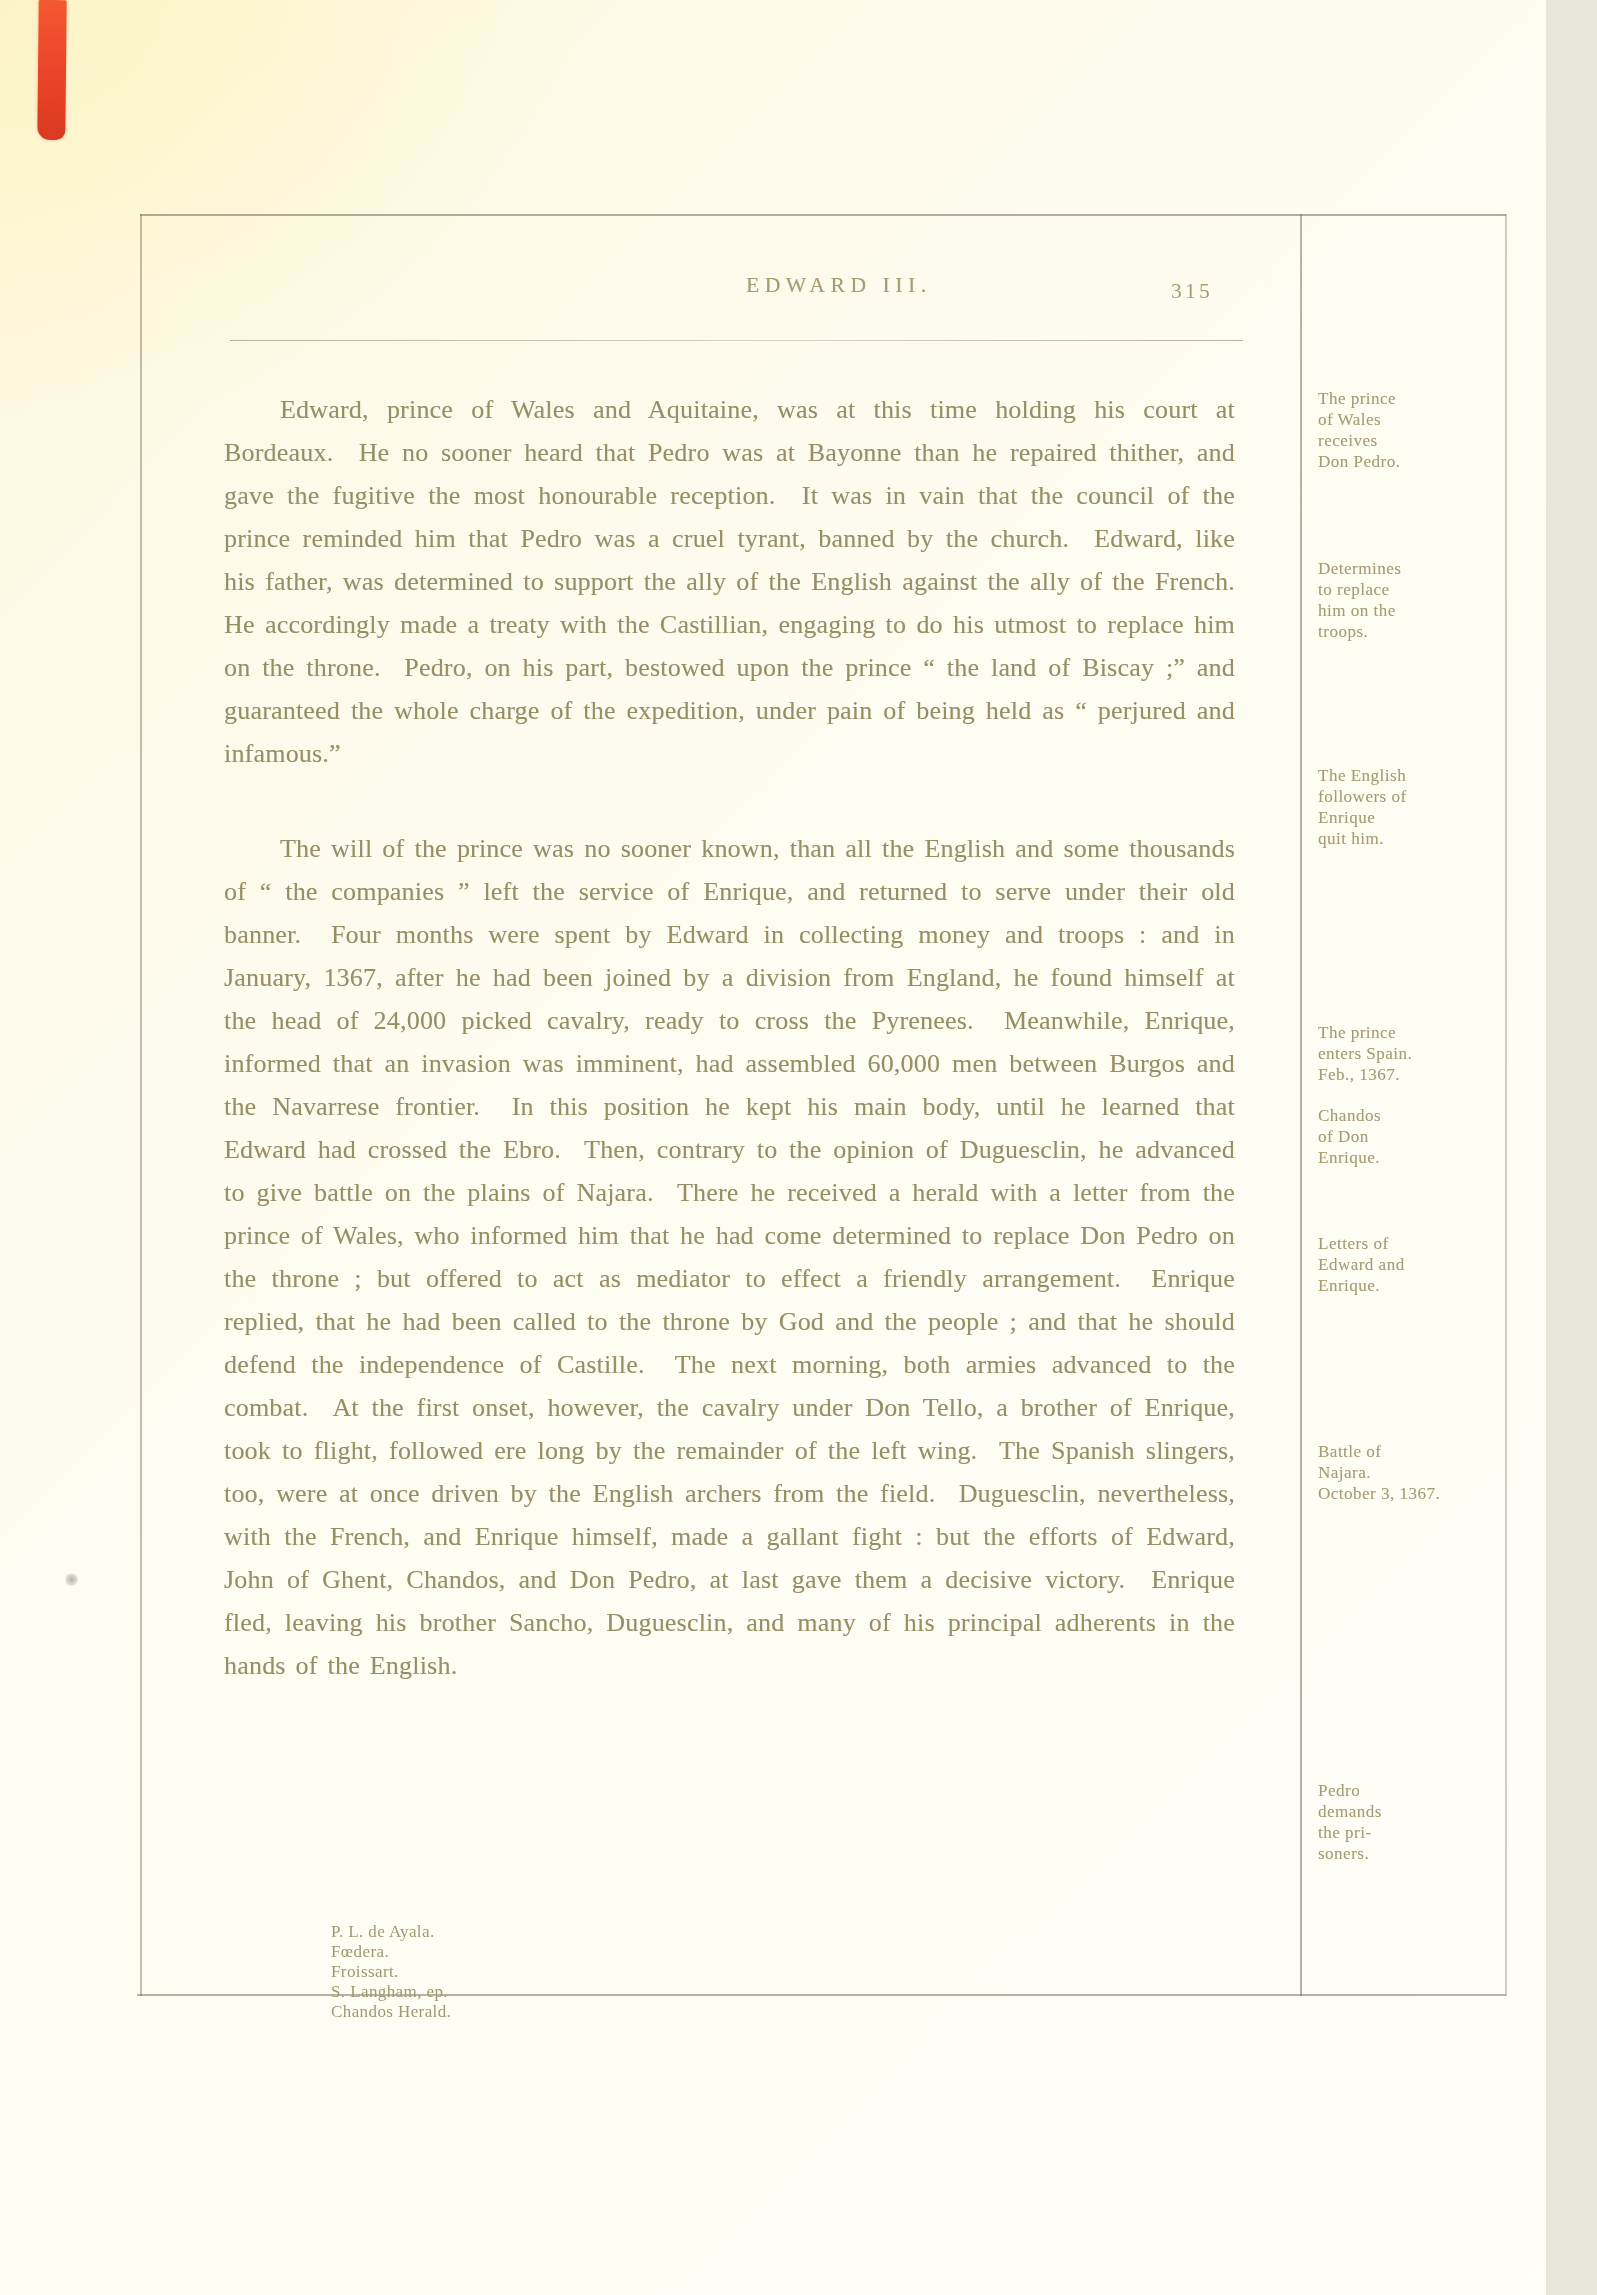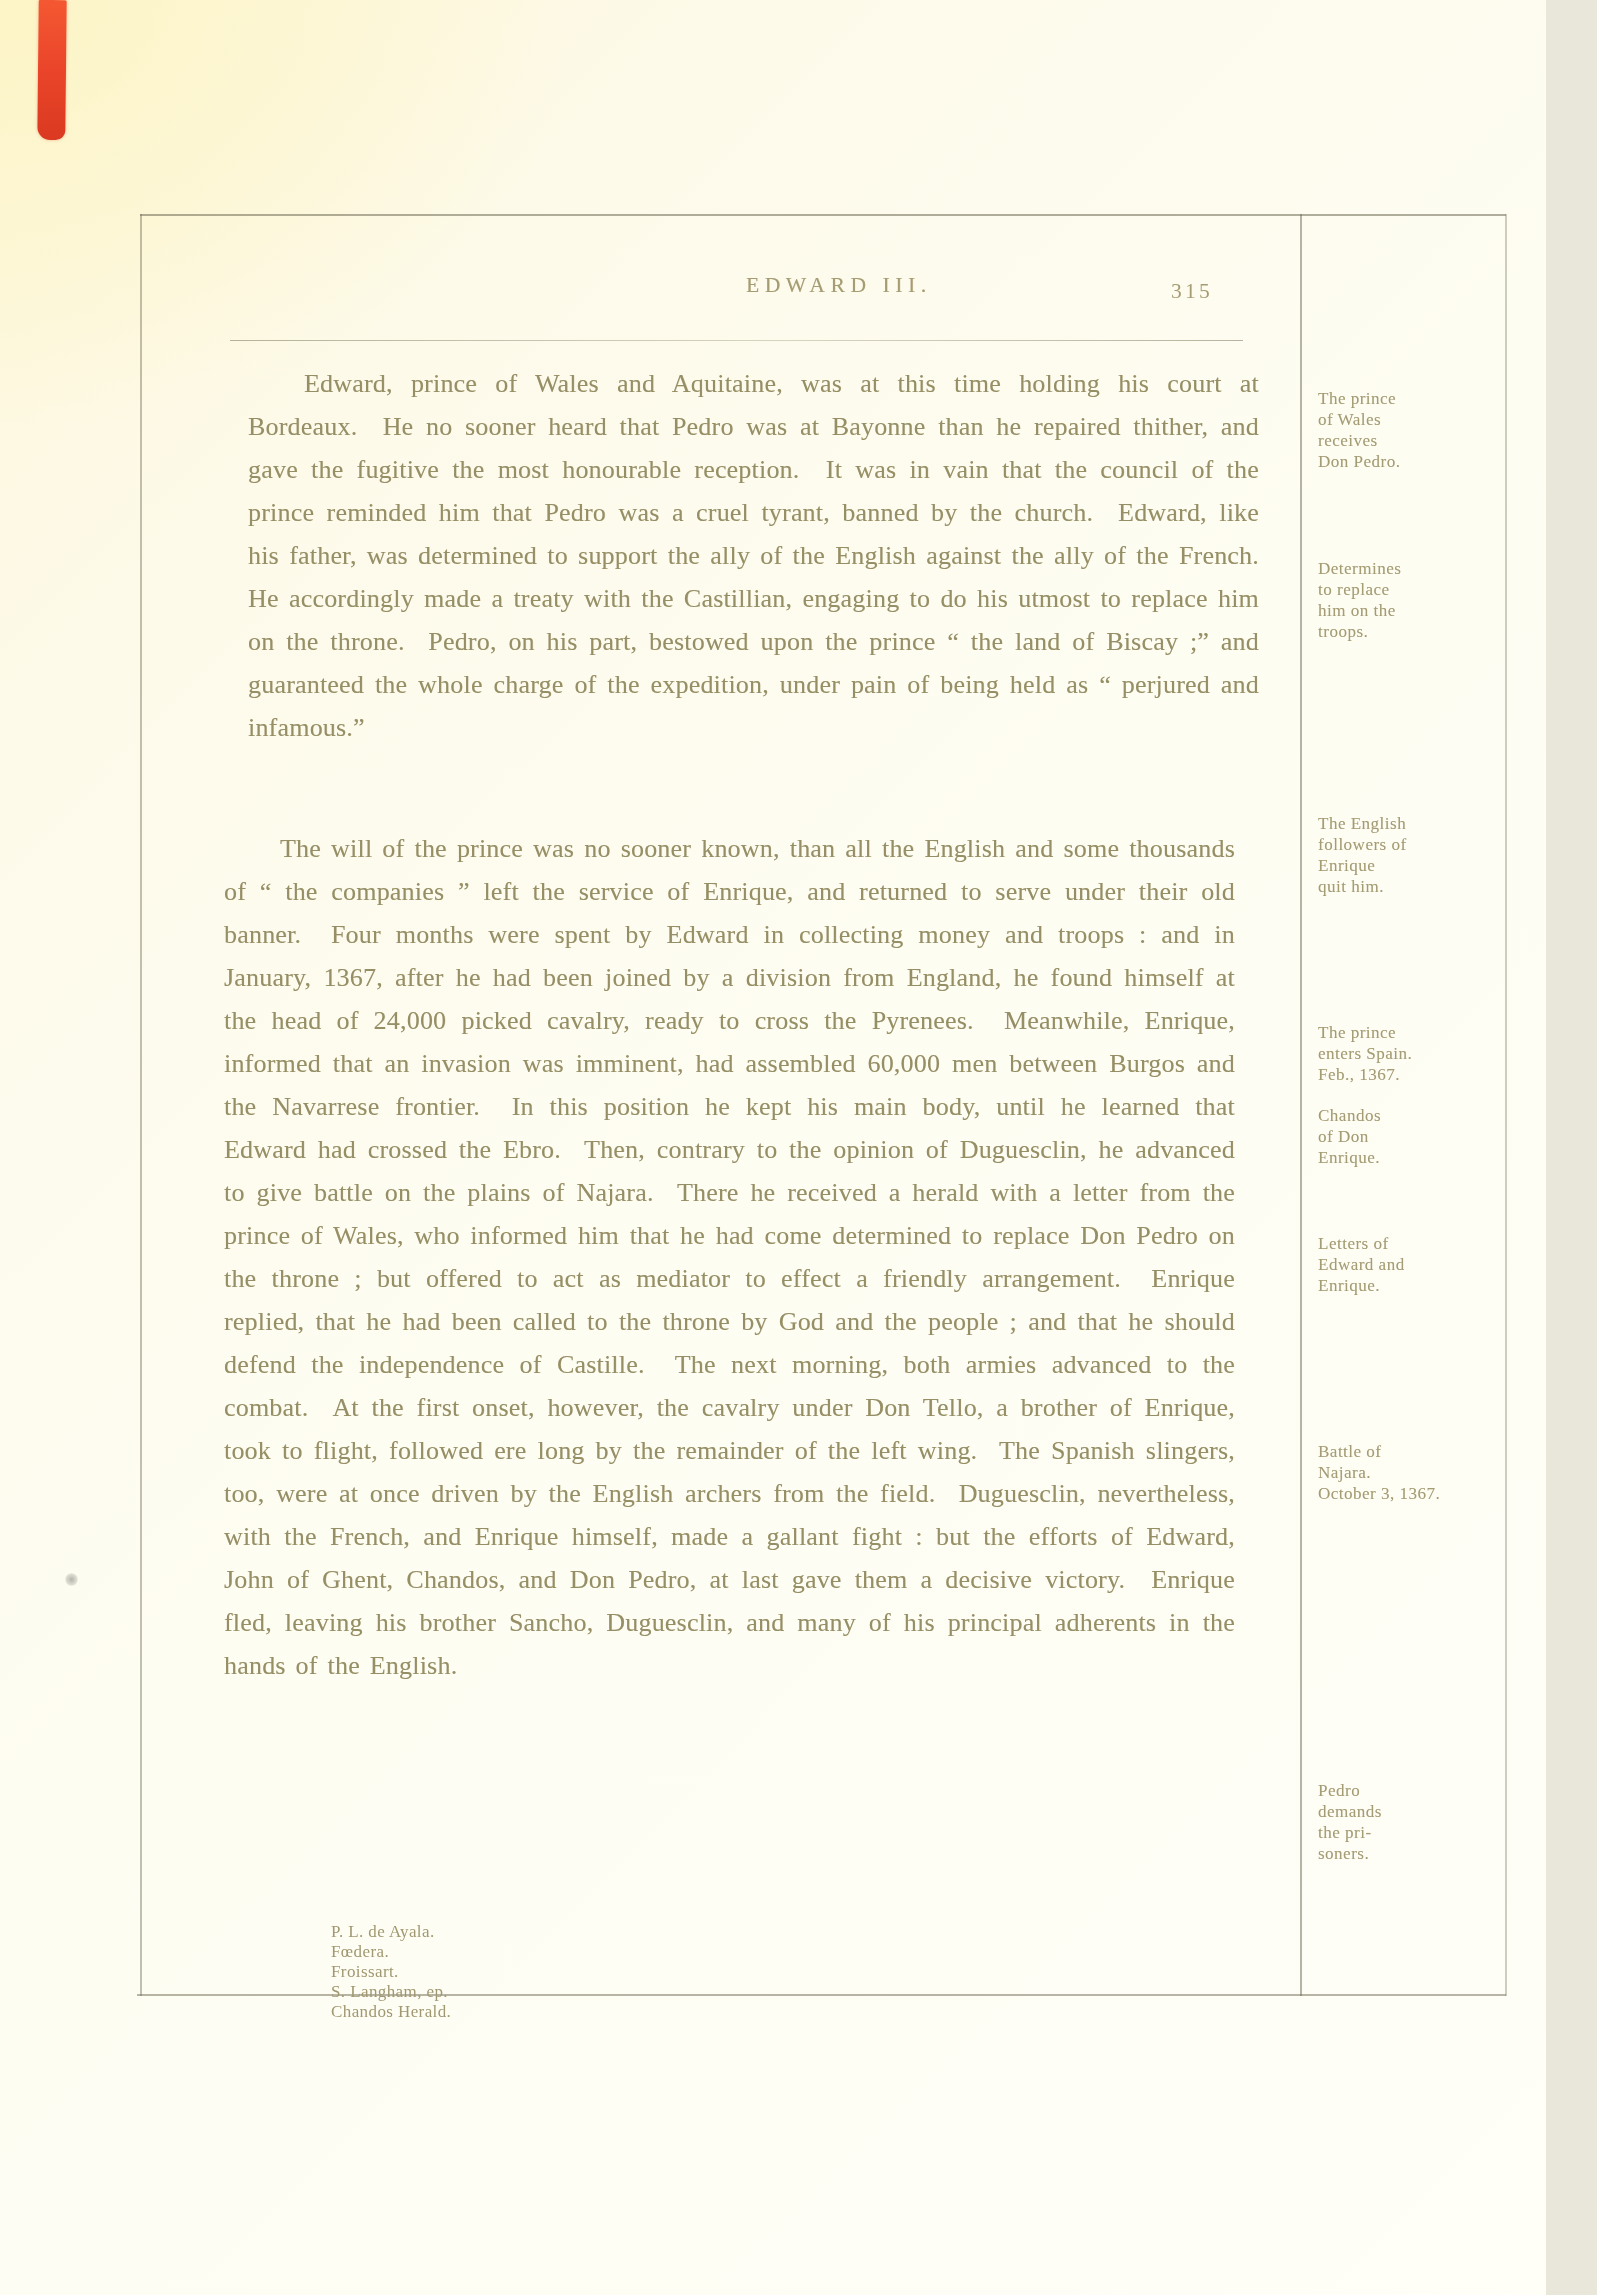--- a/index.html
+++ b/index.html
@@ -63,38 +63,38 @@
     font-size: 26px;
     line-height: 43px;
     text-align: justify;
     text-indent: 56px;
     word-spacing: 3.2px;
     letter-spacing: 0.2px;
     color: #968f66;
     white-space: pre-wrap;
     text-shadow: 0.3px 0.3px 0.6px rgba(150,143,100,0.3);
   }
-  .p1 { top: 362px; margin-left: 24px; }
+  .p1 { top: 388px; }
   .p2 { top: 800px; margin-top: 27px; }
   .p3 { top: 1779px; }
 
   .sidenote {
     position: absolute;
     left: 1318px;
     width: 199px;
     font-size: 17px;
     line-height: 21px;
     color: #a49c74;
     white-space: pre-line;
     letter-spacing: 0.5px;
     text-shadow: 0.2px 0.2px 0.5px rgba(160,152,110,0.3);
   }
   .sn-1 { top: 388px; }
   .sn-2 { top: 558px; }
-  .sn-3 { top: 813px; }
+  .sn-3 { top: 765px; }
   .sn-4 { top: 1022px; }
   .sn-5 { top: 1105px; }
   .sn-6 { top: 1233px; }
   .sn-7 { top: 1441px; }
   .sn-8 { top: 1780px; }
 
   .footer-citations {
     position: absolute;
     left: 331px; top: 1922px;
     width: 810px;

